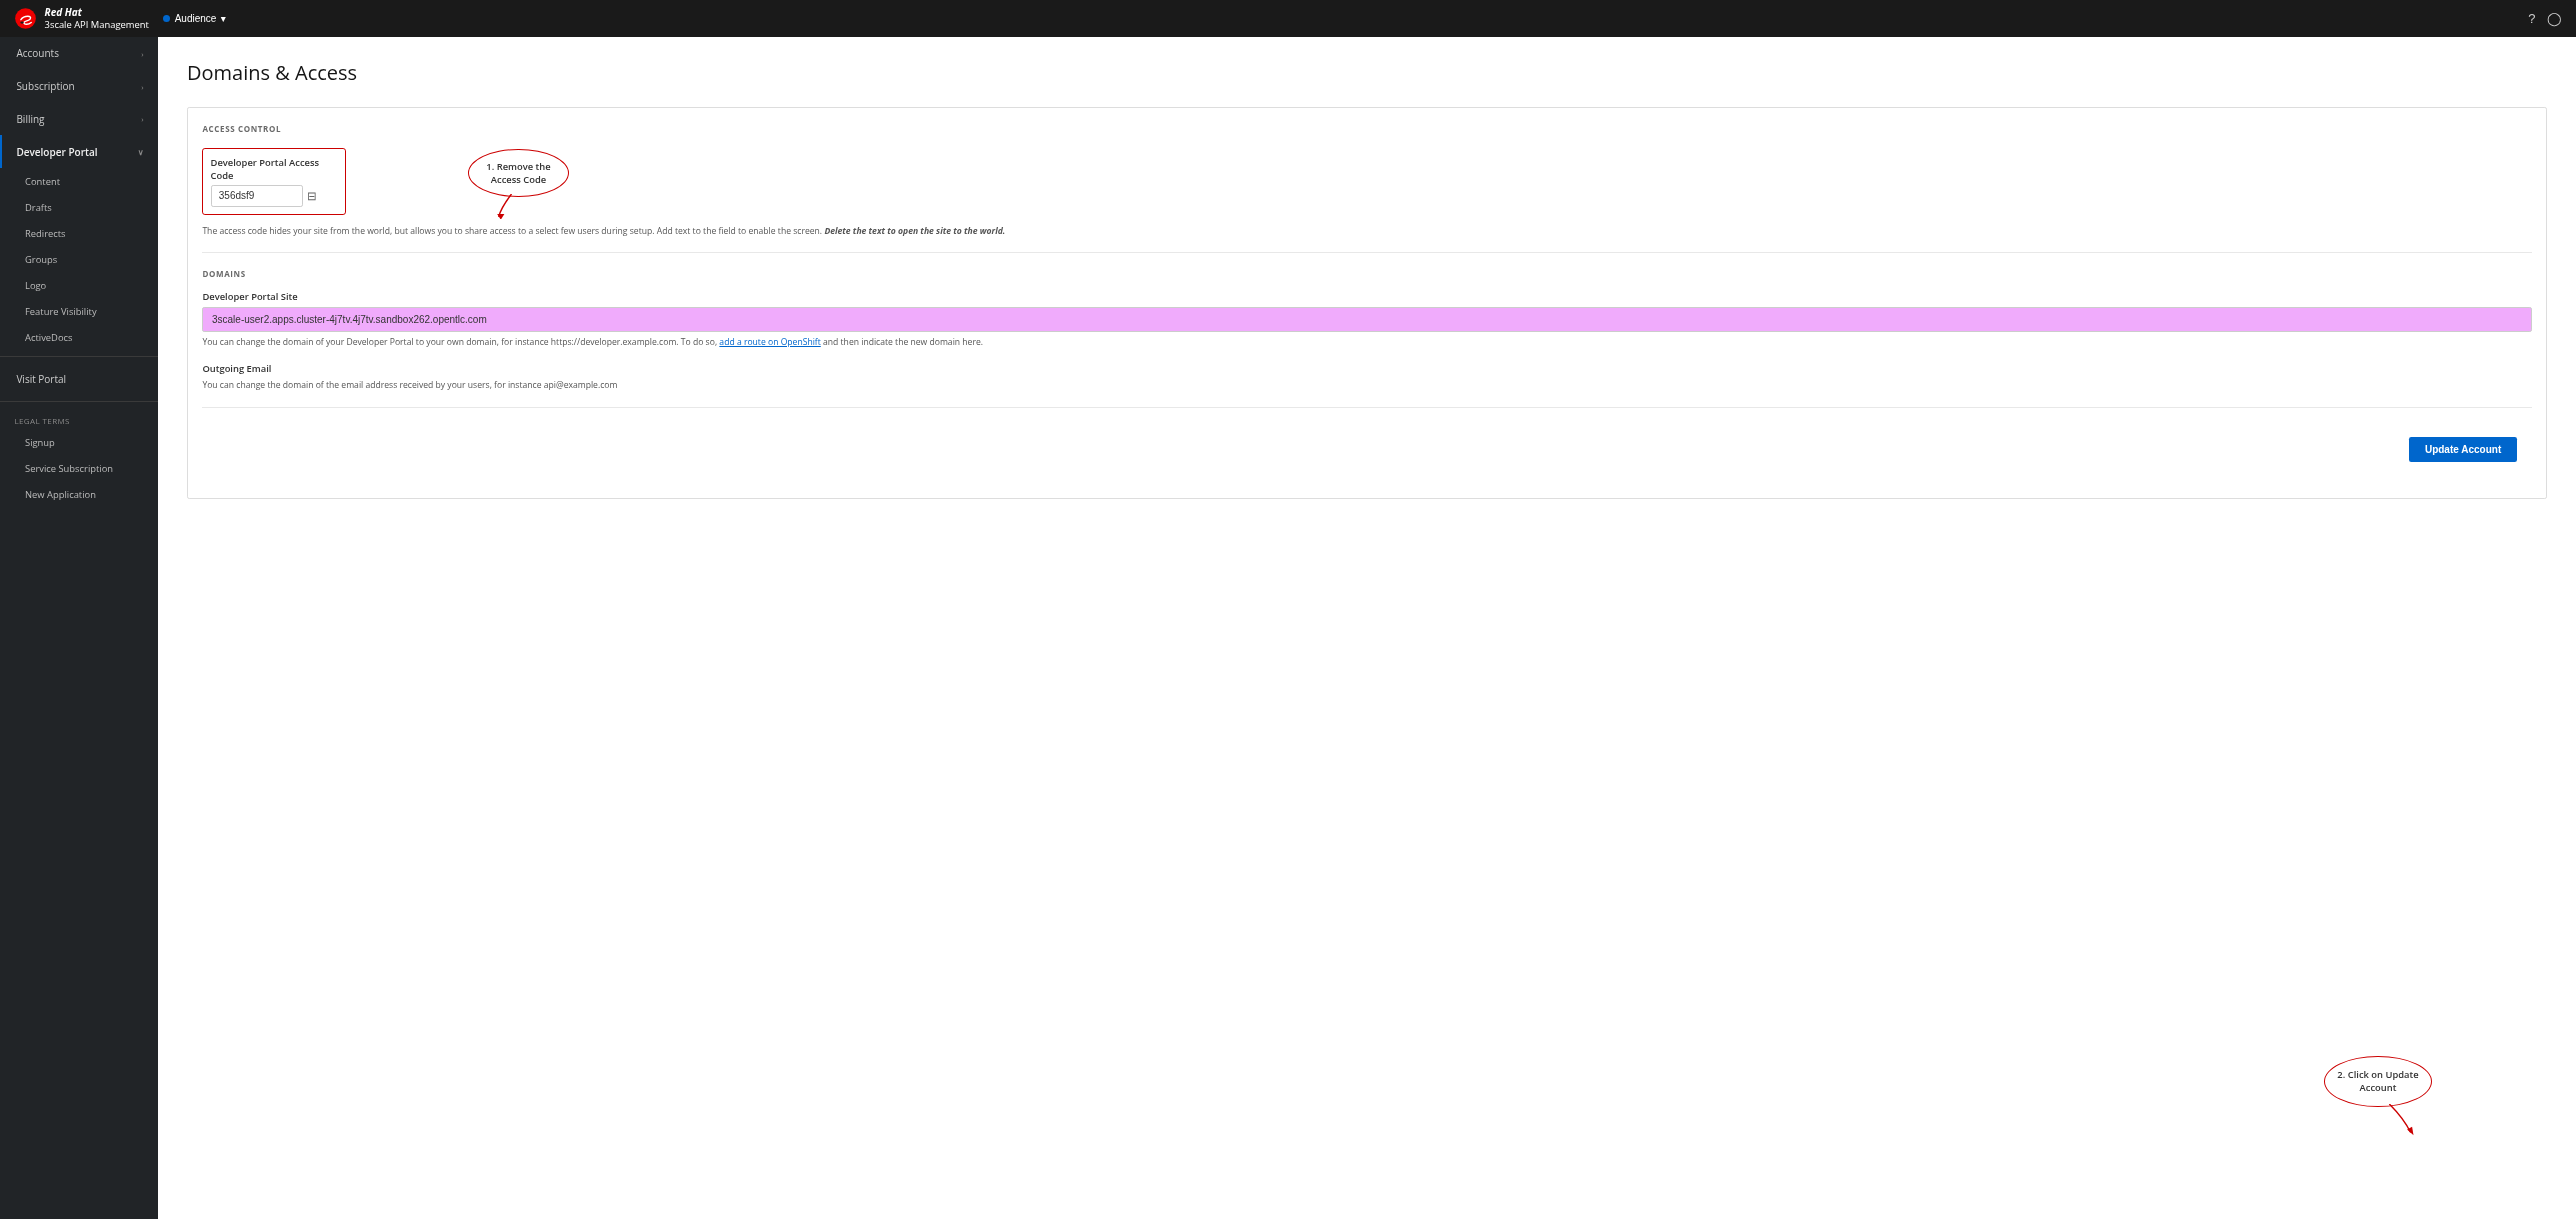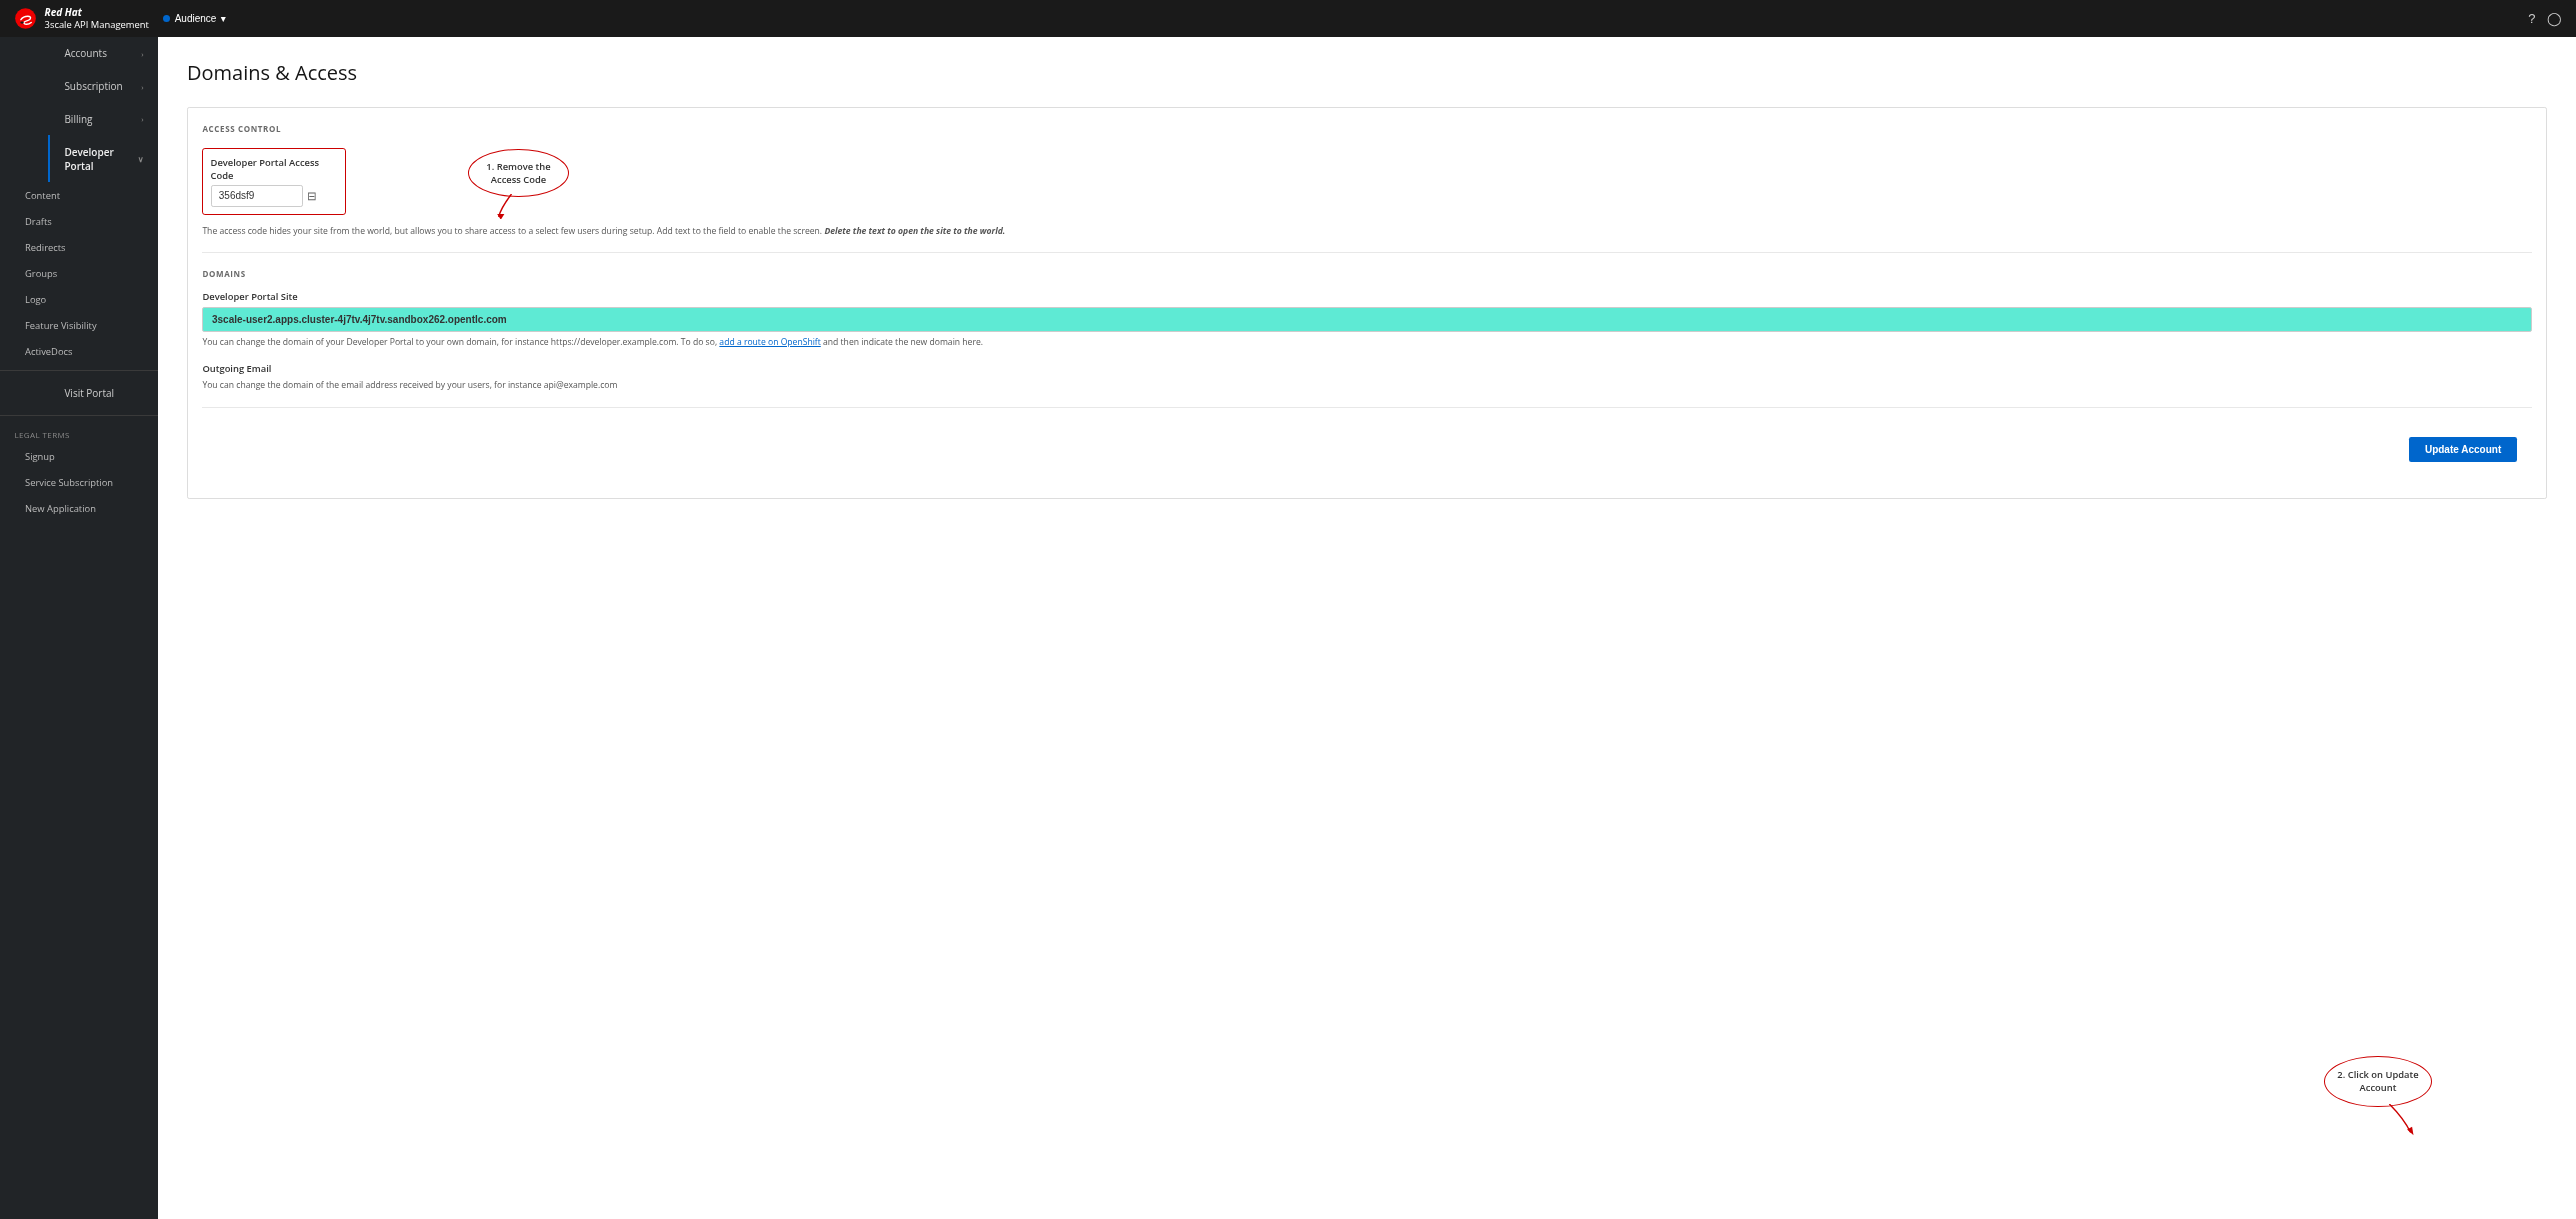--- a/index.html
+++ b/index.html
@@ -40,21 +40,20 @@
       overflow-y: auto;
       flex-shrink: 0;
     }
     .sidebar-item {
       display: flex; align-items: center; justify-content: space-between;
       padding: 9.4px 14.4px;
       cursor: pointer;
       font-size: 10px;
       color: #ccc;
       border-left: 2.2px solid transparent;
-      margin-left: 48px;
     }
     .sidebar-item.active { color: #fff; border-left: 2.2px solid #06c; }
     .sidebar-item.section-header { color: #eee; font-weight: 600; }
     .sidebar-item .chevron { font-size: 8px; color: #888; }
     .sidebar-subitem {
       padding: 6.5px 14.4px 6.5px 23px;
       cursor: pointer;
       font-size: 9.4px;
       color: #bbb;
       border-left: 2.2px solid transparent;
@@ -97,22 +96,21 @@
 
     .form-group { margin-bottom: 13px; }
     .form-label { font-size: 9.4px; font-weight: 600; color: #333; margin-bottom: 4.3px; display: block; }
     .form-input {
       width: 100%;
       padding: 5.8px 8.6px;
       border: 0.7px solid #ccc;
       border-radius: 2.2px;
       font-size: 10px;
       color: #333;
-      background: #5eead4;
-      font-weight: bold;
+      background: #f0abfc;
     }
     .form-hint { font-size: 8.6px; color: #555; margin-top: 4.3px; line-height: 1.5; }
     .form-hint a { color: #06c; text-decoration: underline; }
 
     
     .access-code-group {
       border: 1.4px solid #c00;
       border-radius: 2.9px;
       padding: 7.2px;
       display: inline-block;

